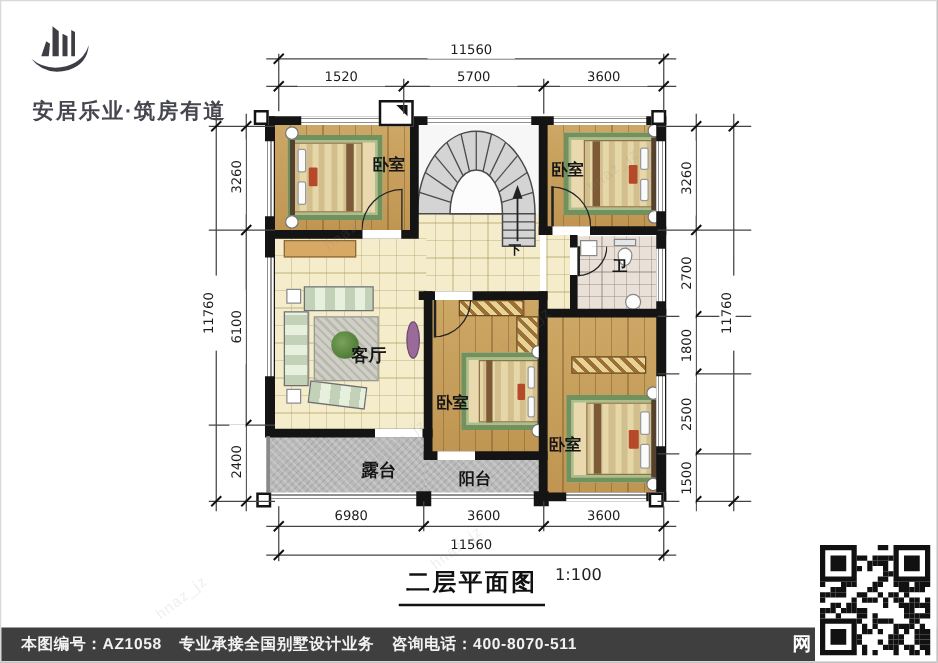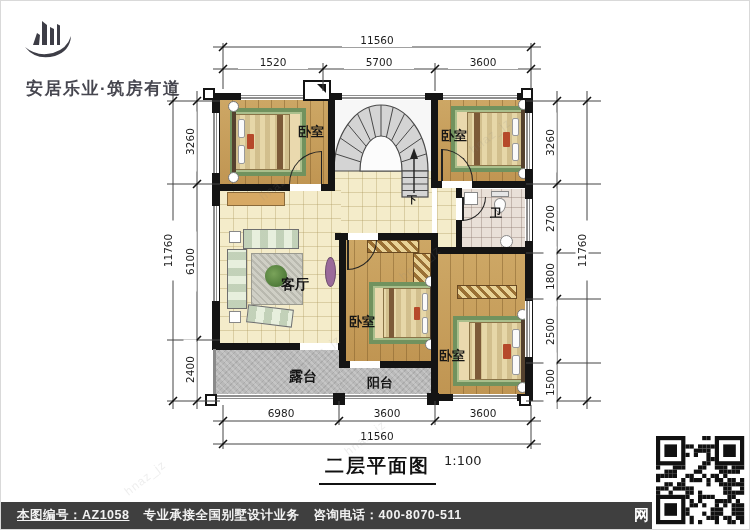--- a/index.html
+++ b/index.html
@@ -288,21 +288,21 @@
   <span class="wm" style="left:465px;top:128px;">hnaz_jz</span>
   <span class="wm" style="left:340px;top:430px;">hnaz_jz</span>
   <span class="wm" style="left:120px;top:470px;">hnaz_jz</span>
 
   <div id="title-block">
     <div id="title-main">二层平面图</div>
     <div id="title-scale">1:100</div>
   </div>
 
   <div id="footer">
-    <span style="margin-left:16px;text-decoration:underline;">本图编号：AZ1058</span>
+    <span style="margin-left:16px;">本图编号：AZ1058</span>
     <span style="margin-left:14px;">专业承接全国别墅设计业务</span>
     <span style="margin-left:14px;">咨询电话：400-8070-511</span>
   </div>
   <div id="webbadge">网</div>
   <div id="qr">
     <svg id="qrsvg" width="97" height="98" viewBox="0 0 97 98" style="left:0;top:0;">
         <rect x="50.2" y="5" width="4.2" height="4.2" fill="#111"></rect>
         <rect x="54.400000000000006" y="5" width="4.2" height="4.2" fill="#111"></rect>
         <rect x="33.400000000000006" y="13.4" width="4.2" height="4.2" fill="#111"></rect>
         <rect x="37.6" y="13.4" width="4.2" height="4.2" fill="#111"></rect>

